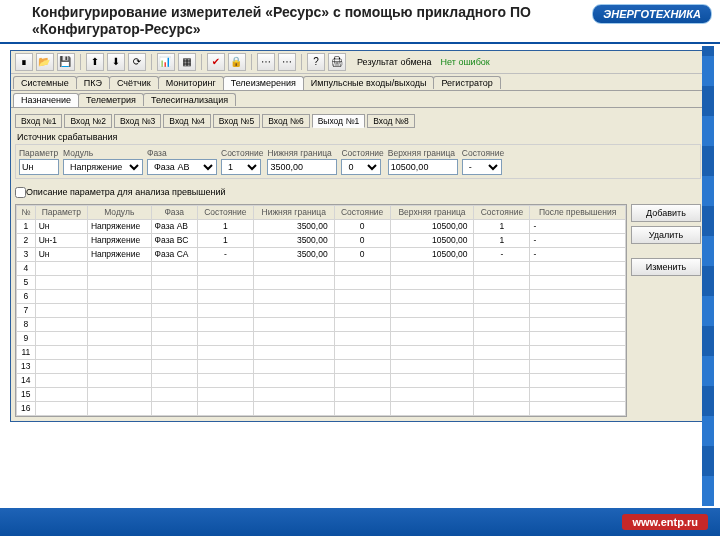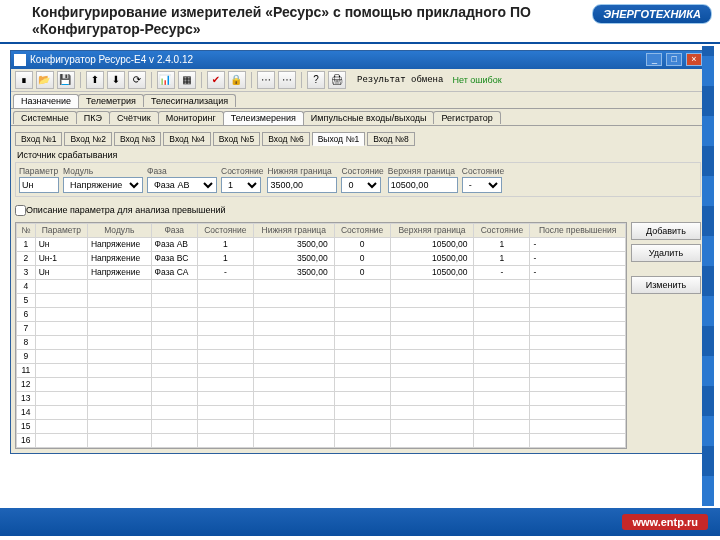--- a/index.html
+++ b/index.html
@@ -10,21 +10,21 @@
   .app-window { margin: 6px 10px 0 10px; border: 1px solid #2b5f9e; width: 696px; }
   .titlebar { background: linear-gradient(#2a78d0,#1a5fb0); color: #fff; display: flex; align-items: center; justify-content: space-between; height: 18px; padding: 0 3px; font-size: 10px; }
   .titlebar .t-icon { width: 12px; height: 12px; background: #fff; margin-right: 4px; display: inline-block; }
   .titlebar .t-text { display: flex; align-items: center; }
   .winbtns span { display:inline-block; width:16px; height:13px; background:#3f84d5; border:1px solid #8db9e8; margin-left:1px; text-align:center; line-height:11px; color:#fff; font-size:9px;}
   .menubar { background: #ece9d8; padding: 2px 4px; font-size: 10px; border-bottom:1px solid #bfbfbf;}
   .menubar span { margin-right: 8px; }
   .toolbar { background: #ece9d8; padding: 2px 4px; display:flex; align-items:center; gap:3px; border-bottom:1px solid #bfbfbf; }
   .tbtn { width:18px; height:18px; border:1px solid #b7b7b7; background:linear-gradient(#fdfdfd,#e4e4e4); display:inline-flex; align-items:center; justify-content:center; font-size:10px;}
   .tsep { width:1px; height:16px; background:#b7b7b7; margin:0 2px;}
-  .status-label { font-size:9px; margin-left:8px;font-family:Liberation Mono, monospace; }
+  .status-label { font-size:9px; margin-left:8px; }
   .status-green { color:#188a1a; font-weight:normal; margin-left:6px;}
   .tabs-row { background:#ece9d8; padding:2px 2px 0 2px; border-bottom:1px solid #a0a0a0;}
   .tab { display:inline-block; border:1px solid #a0a0a0; border-bottom:none; background:#ece9d8; padding:1px 7px; font-size:9px; margin-right:-1px; border-radius:3px 3px 0 0; position:relative;}
   .tab.active { background:#fcfcfc; z-index:2; padding-bottom:2px;}
   .panel-body { background:#ece9d8; padding:4px; }
   .vh-row { display:flex; gap:2px; margin:2px 0 4px 0;}
   .vh { border:1px solid #a0a0a0; background:#ece9d8; padding:1px 5px; font-size:8.5px;}
   .vh.active { background:#fcfcfc; border-bottom-color:#fcfcfc;}
   .sub-title { font-size:9px; margin:2px 0 2px 2px; }
   .param-box { background:#ece9d8; border:1px solid #d0d0d0; padding:3px; display:flex; gap:4px; align-items:flex-end; flex-wrap:wrap;}
@@ -51,31 +51,20 @@
 <body>
 
 <div class="slide-header">
   <div class="slide-title">Конфигурирование измерителей «Ресурс» с помощью прикладного ПО «Конфигуратор-Ресурс»</div>
   <div class="logo">ЭНЕРГОТЕХНИКА</div>
 </div>
 
 <div class="stripe"></div>
 
 <div class="app-window">
-  <div class="titlebar">
-    <span class="t-text">
-      <span class="t-icon"></span>
-      <span>Конфигуратор Ресурс-E4  v 2.4.0.12</span>
-    </span>
-    <span class="winbtns">
-      <span>_</span>
-      <span>□</span>
-      <span style="background:#d04a2a">×</span>
-    </span>
-  </div>
 
 
   <div class="toolbar">
     <span class="tbtn">∎</span>
     <span class="tbtn">📂</span>
     <span class="tbtn">💾</span>
     <span class="tsep"></span>
     <span class="tbtn">⬆</span>
     <span class="tbtn">⬇</span>
     <span class="tbtn">⟳</span>
@@ -88,22 +77,22 @@
     <span class="tsep"></span>
     <span class="tbtn">⋯</span>
     <span class="tbtn">⋯</span>
     <span class="tsep"></span>
     <span class="tbtn">?</span>
     <span class="tbtn">🖨</span>
     <span class="status-label">Результат обмена</span>
     <span class="status-green">Нет ошибок</span>
   </div>
 
+  <div class="tabs-row" id="tabs1"><span class="tab">Системные</span><span class="tab">ПКЭ</span><span class="tab">Счётчик</span><span class="tab">Мониторинг</span><span class="tab active">Телеизмерения</span><span class="tab">Импульсные входы/выходы</span><span class="tab">Регистратор</span></div>
   <div class="tabs-row" id="tabs2" style="border-top:none;"><span class="tab active">Назначение</span><span class="tab">Телеметрия</span><span class="tab">Телесигнализация</span></div>
-  <div class="tabs-row" id="tabs1"><span class="tab">Системные</span><span class="tab">ПКЭ</span><span class="tab">Счётчик</span><span class="tab">Мониторинг</span><span class="tab active">Телеизмерения</span><span class="tab">Импульсные входы/выходы</span><span class="tab">Регистратор</span></div>
 
   <div class="panel-body">
     <div class="vh-row" id="vhrow">
         <span class="vh">Вход №1</span>
         <span class="vh">Вход №2</span>
         <span class="vh">Вход №3</span>
         <span class="vh">Вход №4</span>
         <span class="vh">Вход №5</span>
         <span class="vh">Вход №6</span>
         <span class="vh active">Выход №1</span>
@@ -282,32 +271,20 @@
                 <td></td>
                 <td></td>
                 <td></td>
                 <td></td>
                 <td></td>
                 <td></td>
                 <td></td>
                 <td></td>
               </tr>
               <tr>
-                <td class="center">12</td>
-                <td></td>
-                <td></td>
-                <td></td>
-                <td></td>
-                <td></td>
-                <td></td>
-                <td></td>
-                <td></td>
-                <td></td>
-              </tr>
-              <tr>
                 <td class="center">13</td>
                 <td></td>
                 <td></td>
                 <td></td>
                 <td></td>
                 <td></td>
                 <td></td>
                 <td></td>
                 <td></td>
                 <td></td>

